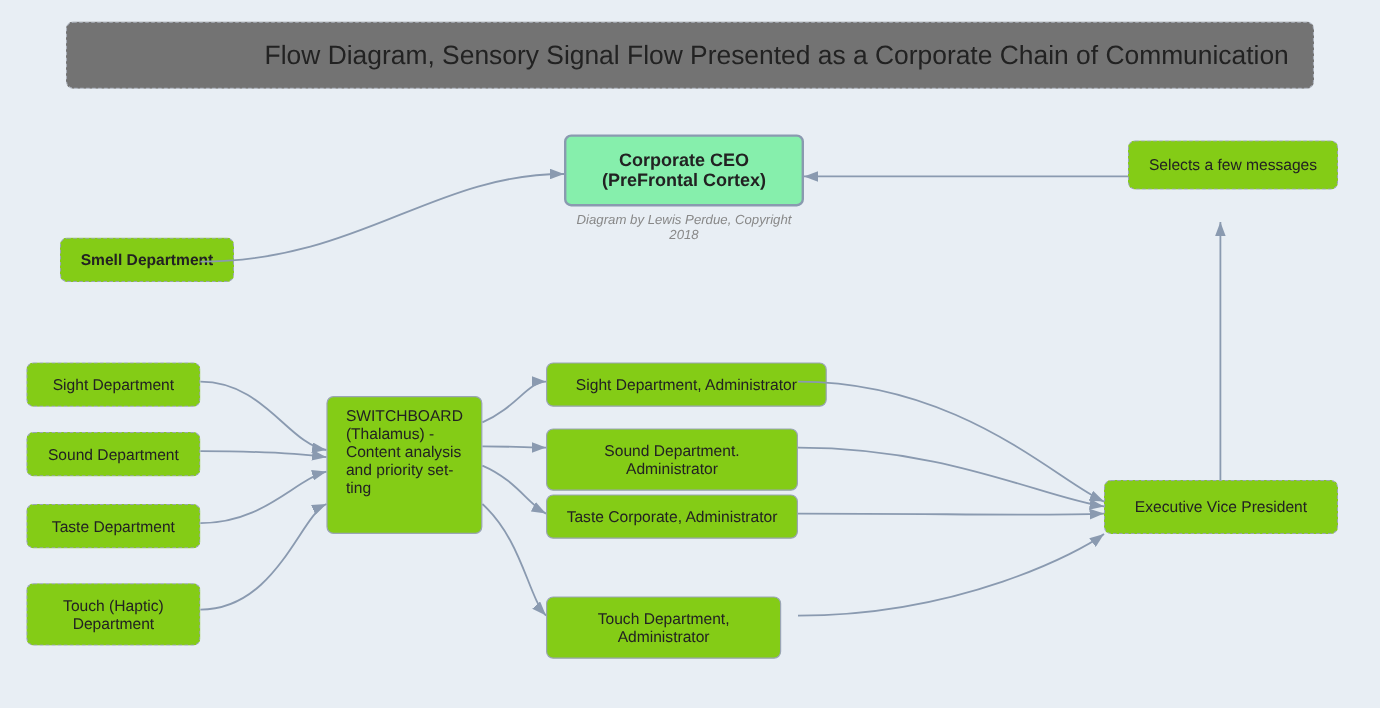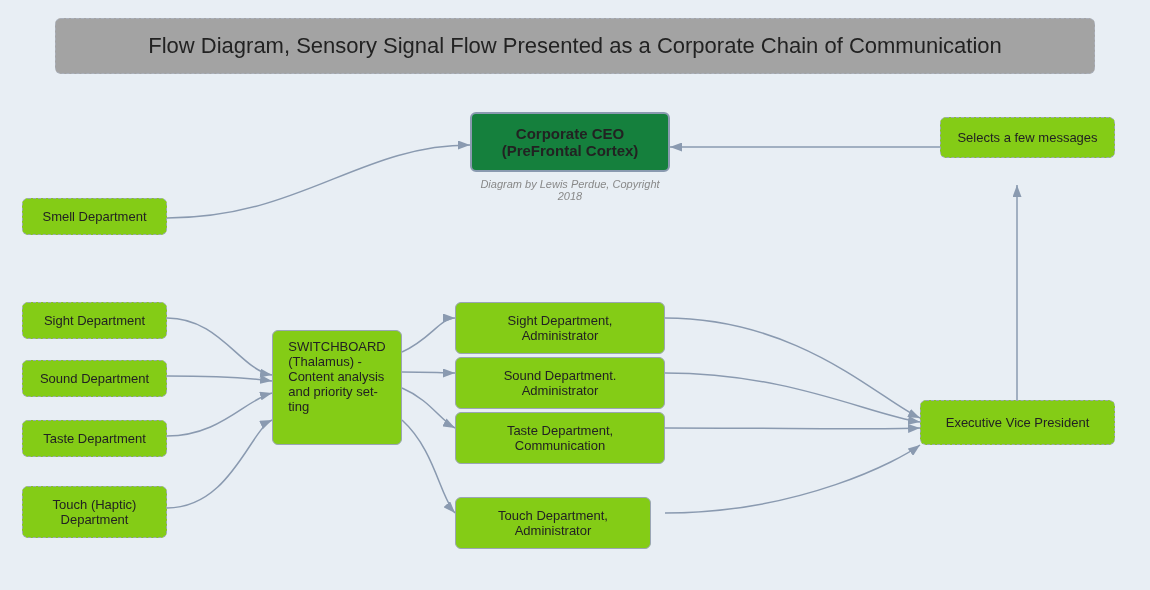--- a/index.html
+++ b/index.html
@@ -13,44 +13,44 @@
       position: relative;
     }
 
     .title-box {
       position: absolute;
       top: 18px;
       left: 55px;
       right: 55px;
       border: 1.5px dashed #aab0bb;
       border-radius: 6px;
-      background: #a3a3a3;
+      background: #737373;
       padding: 14px 20px;
-      text-align: center;
+      text-align: right;
     }
     .title-box h1 {
       font-size: 22px;
       font-weight: normal;
       color: #222;
     }
 
     .node {
       position: absolute;
       border: 1.5px solid #9aa5b4;
       border-radius: 6px;
       background: #84cc16;
       padding: 8px 12px;
       font-size: 13px;
       color: #222;
       text-align: center;
     }
-    .node.bold { font-weight: normal; }
+    .node.bold { font-weight: bold; margin-left: 28px; }
     .node.ceo {
       border: 2px solid #8a9ab0;
-      background: #15803d;
+      background: #86efac;
       font-weight: bold;
       font-size: 15px;
     }
     .node.dashed {
       border-style: dashed;
     }
 
     .caption {
       position: absolute;
       font-size: 11px;
@@ -109,30 +109,30 @@
 </div>
 
 <div class="node dashed" style="left:22px; top:486px; width:145px; padding:10px 12px;">
   <span>Touch (Haptic)<br>Department</span>
 </div>
 
 <div class="node" style="left:272px; top:330px; width:130px; min-height:115px; display:flex; justify-content:center; text-align:left;">
   <span>SWITCHBOARD<br>(Thalamus) -<br>Content analysis<br>and priority set-<br>ting</span>
 </div>
 
-<div class="node" style="left:455px; top:302px; width:210px; padding:10px 12px;">
+<div class="node" style="left:455px; top:302px; width:234px; padding:10px 12px;">
   <span>Sight Department, Administrator</span>
 </div>
 
 <div class="node" style="left:455px; top:357px; width:210px; padding:10px 14px;">
   <span>Sound Department. Administrator</span>
 </div>
 
 <div class="node" style="left:455px; top:412px; width:210px; padding:10px 12px;">
-  <span>Taste Department, Communication</span>
+  <span>Taste Corporate, Administrator</span>
 </div>
 
 <div class="node" style="left:455px; top:497px; width:196px; padding:10px 12px;">
   <span>Touch Department, Administrator</span>
 </div>
 
 <div class="node dashed" style="left:920px; top:400px; width:195px; padding:14px 12px;">
   <span>Executive Vice President</span>
 </div>
 

